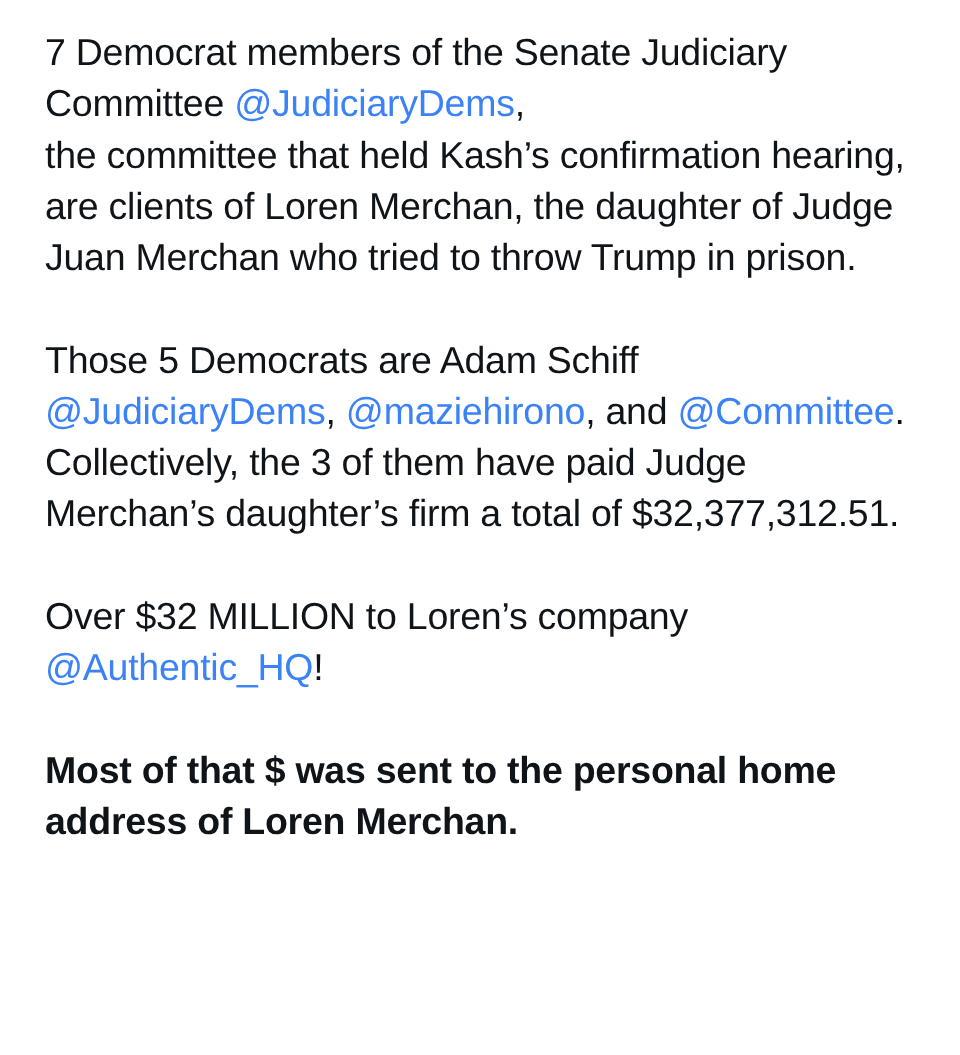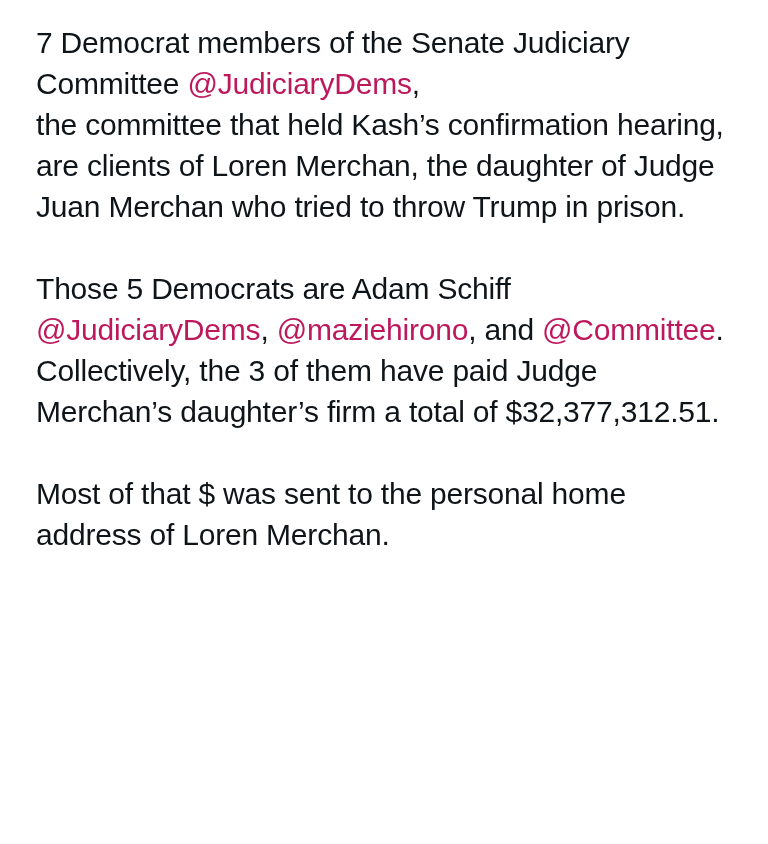--- a/index.html
+++ b/index.html
@@ -21,27 +21,29 @@
   .para {
     font-size: 30px;
     line-height: 41px;
     letter-spacing: -0.2px;
     margin: 0 0 41px 0;
     word-wrap: break-word;
     color: #0f1419;
   }
   .para:last-child {
     margin-bottom: 4px;
+    font-weight: bold;
   }
   .mention {
-    color: #be185d;
+    color: #3b82f6;
     text-decoration: none;
     cursor: pointer;
   }
 </style>
 </head>
 <body>
 
 <div class="post" id="post-body">
     <p class="para"><span>7 Democrat members of the Senate Judiciary Committee </span><span class="mention">@JudiciaryDems</span><span>,</span><br><span>the committee that held Kash’s confirmation hearing, are clients of Loren Merchan, the daughter of Judge Juan Merchan who tried to throw Trump in prison.</span></p>
     <p class="para"><span>Those 5 Democrats are Adam Schiff </span><span class="mention">@JudiciaryDems</span><span>, </span><span class="mention">@maziehirono</span><span>, and </span><span class="mention">@Committee</span><span>. Collectively, the 3 of them have paid Judge Merchan’s daughter’s firm a total of $32,377,312.51.</span></p>
+    <p class="para"><span>Over $32 MILLION to Loren’s company </span><span class="mention">@Authentic_HQ</span><span>!</span></p>
     <p class="para"><span>Most of that $ was sent to the personal home address of Loren Merchan.</span></p>
   </div>
 
 </body></html>

